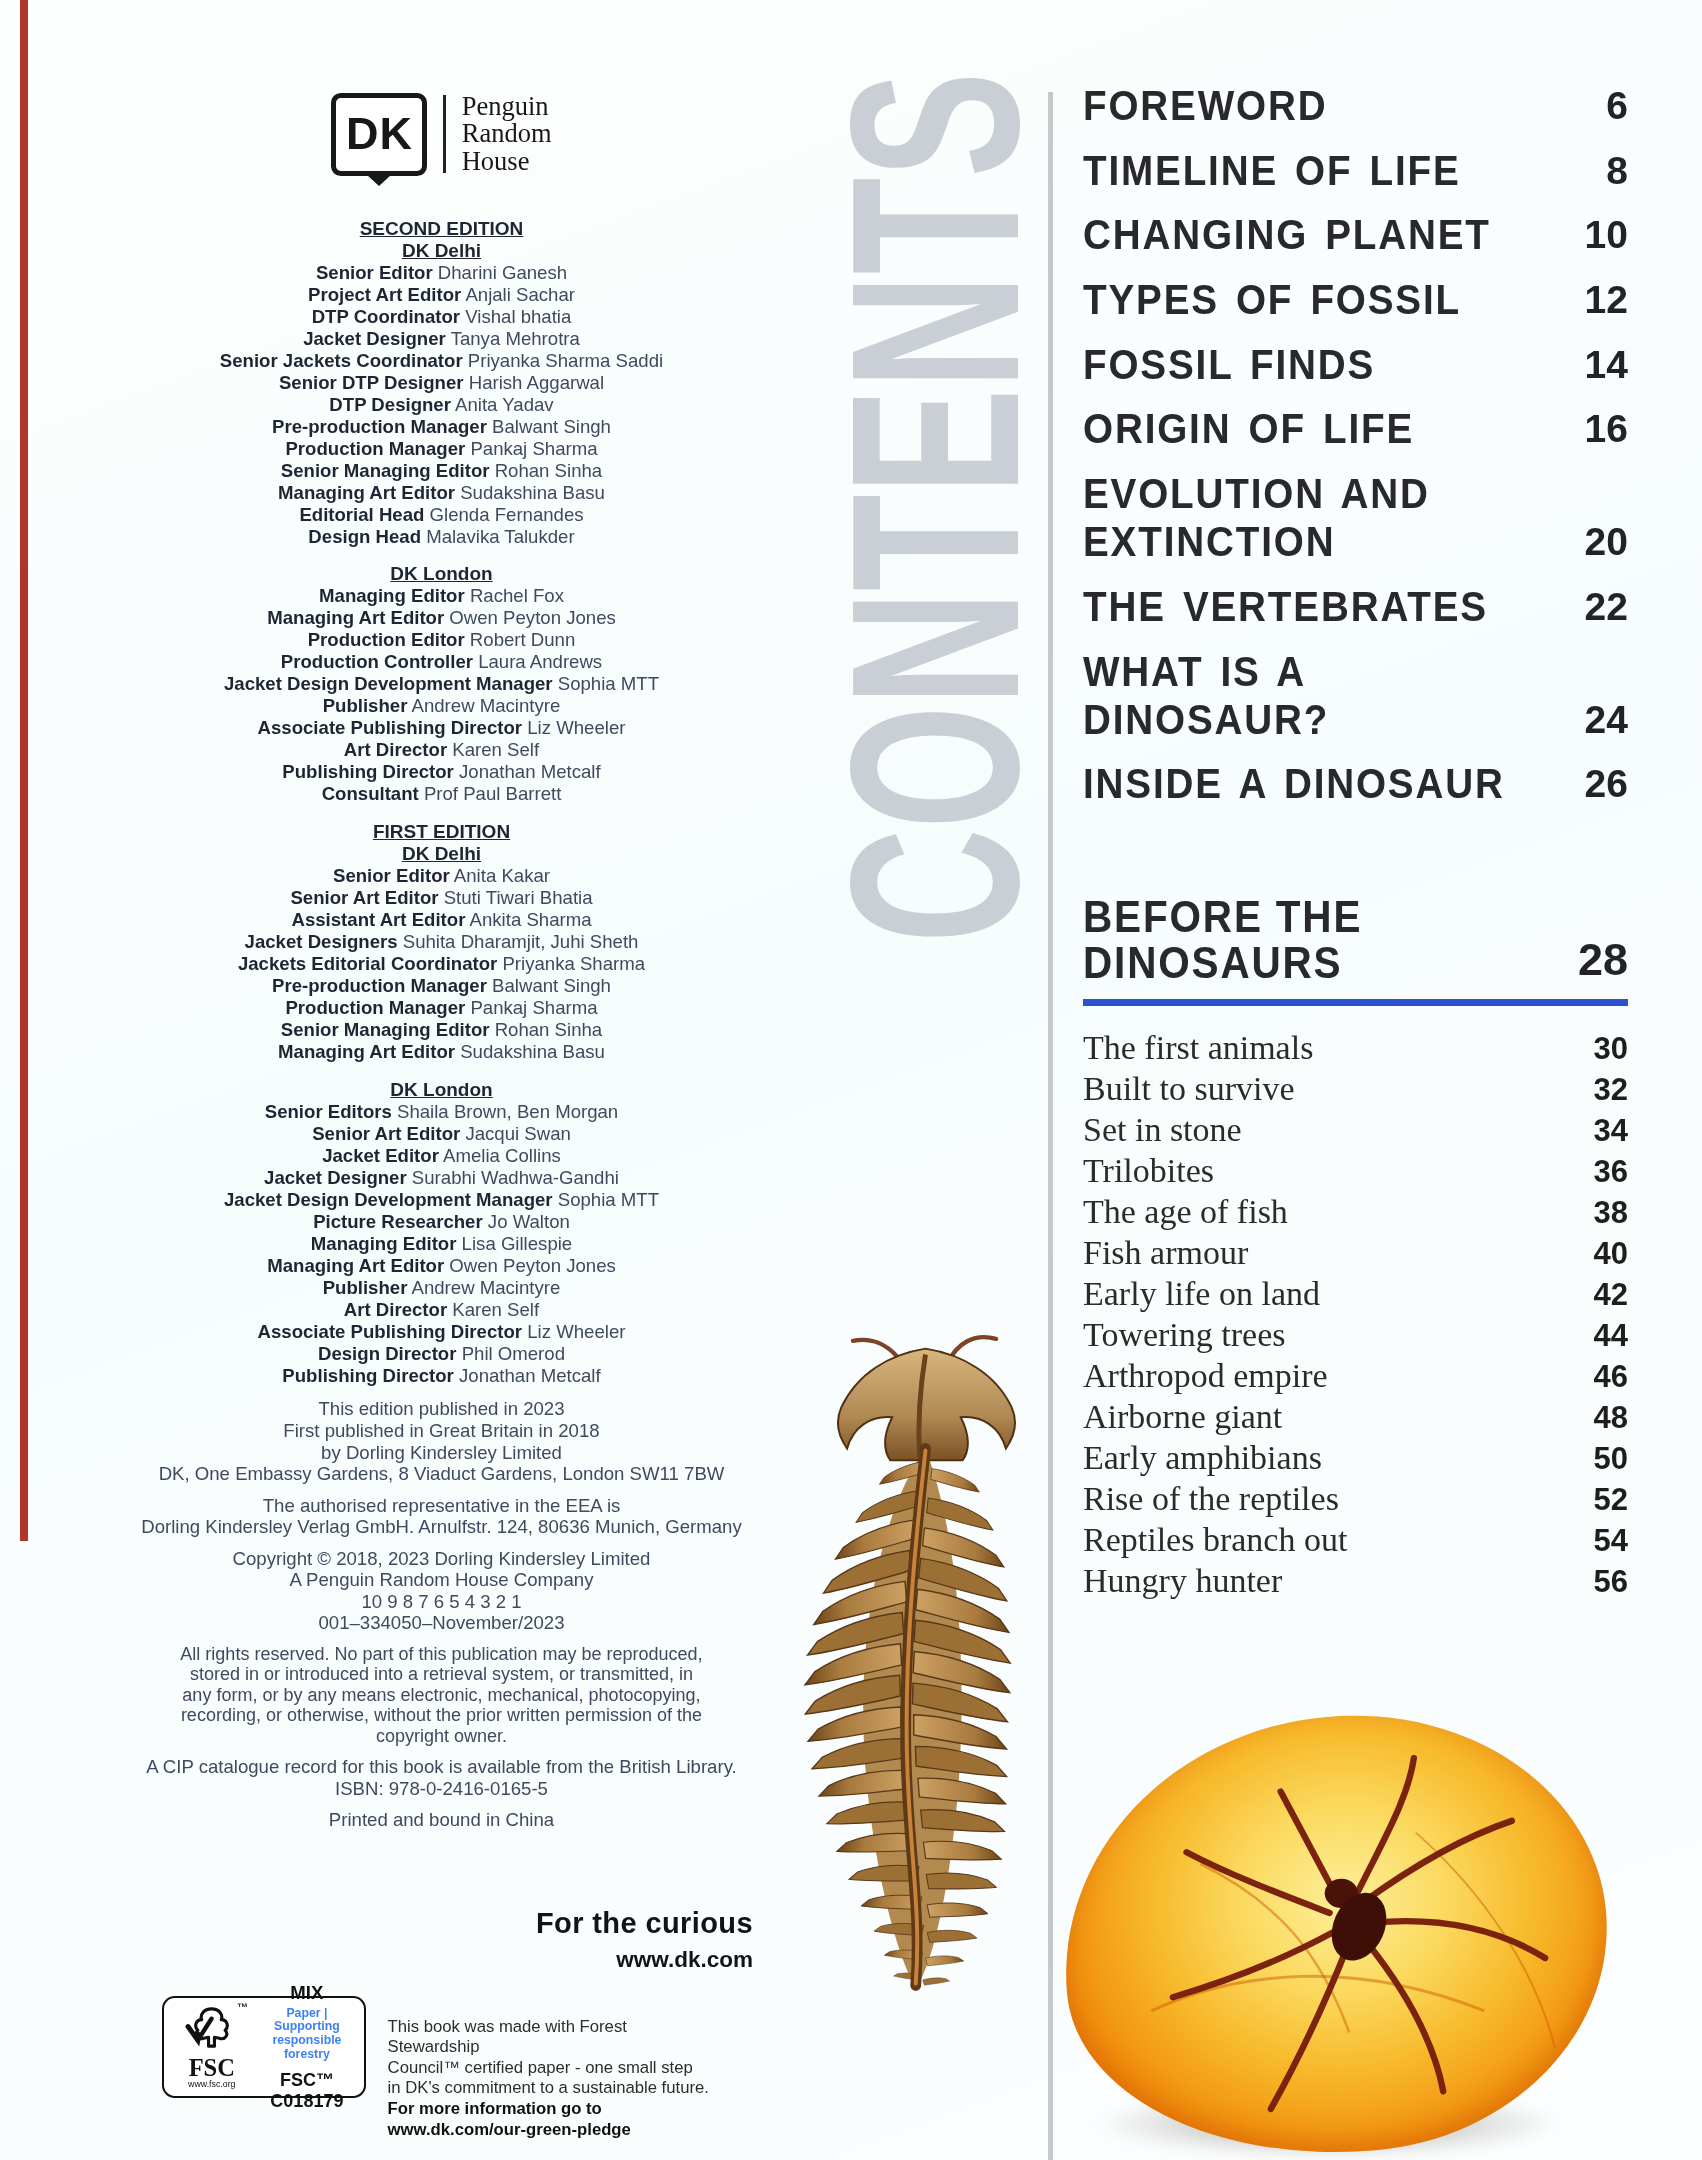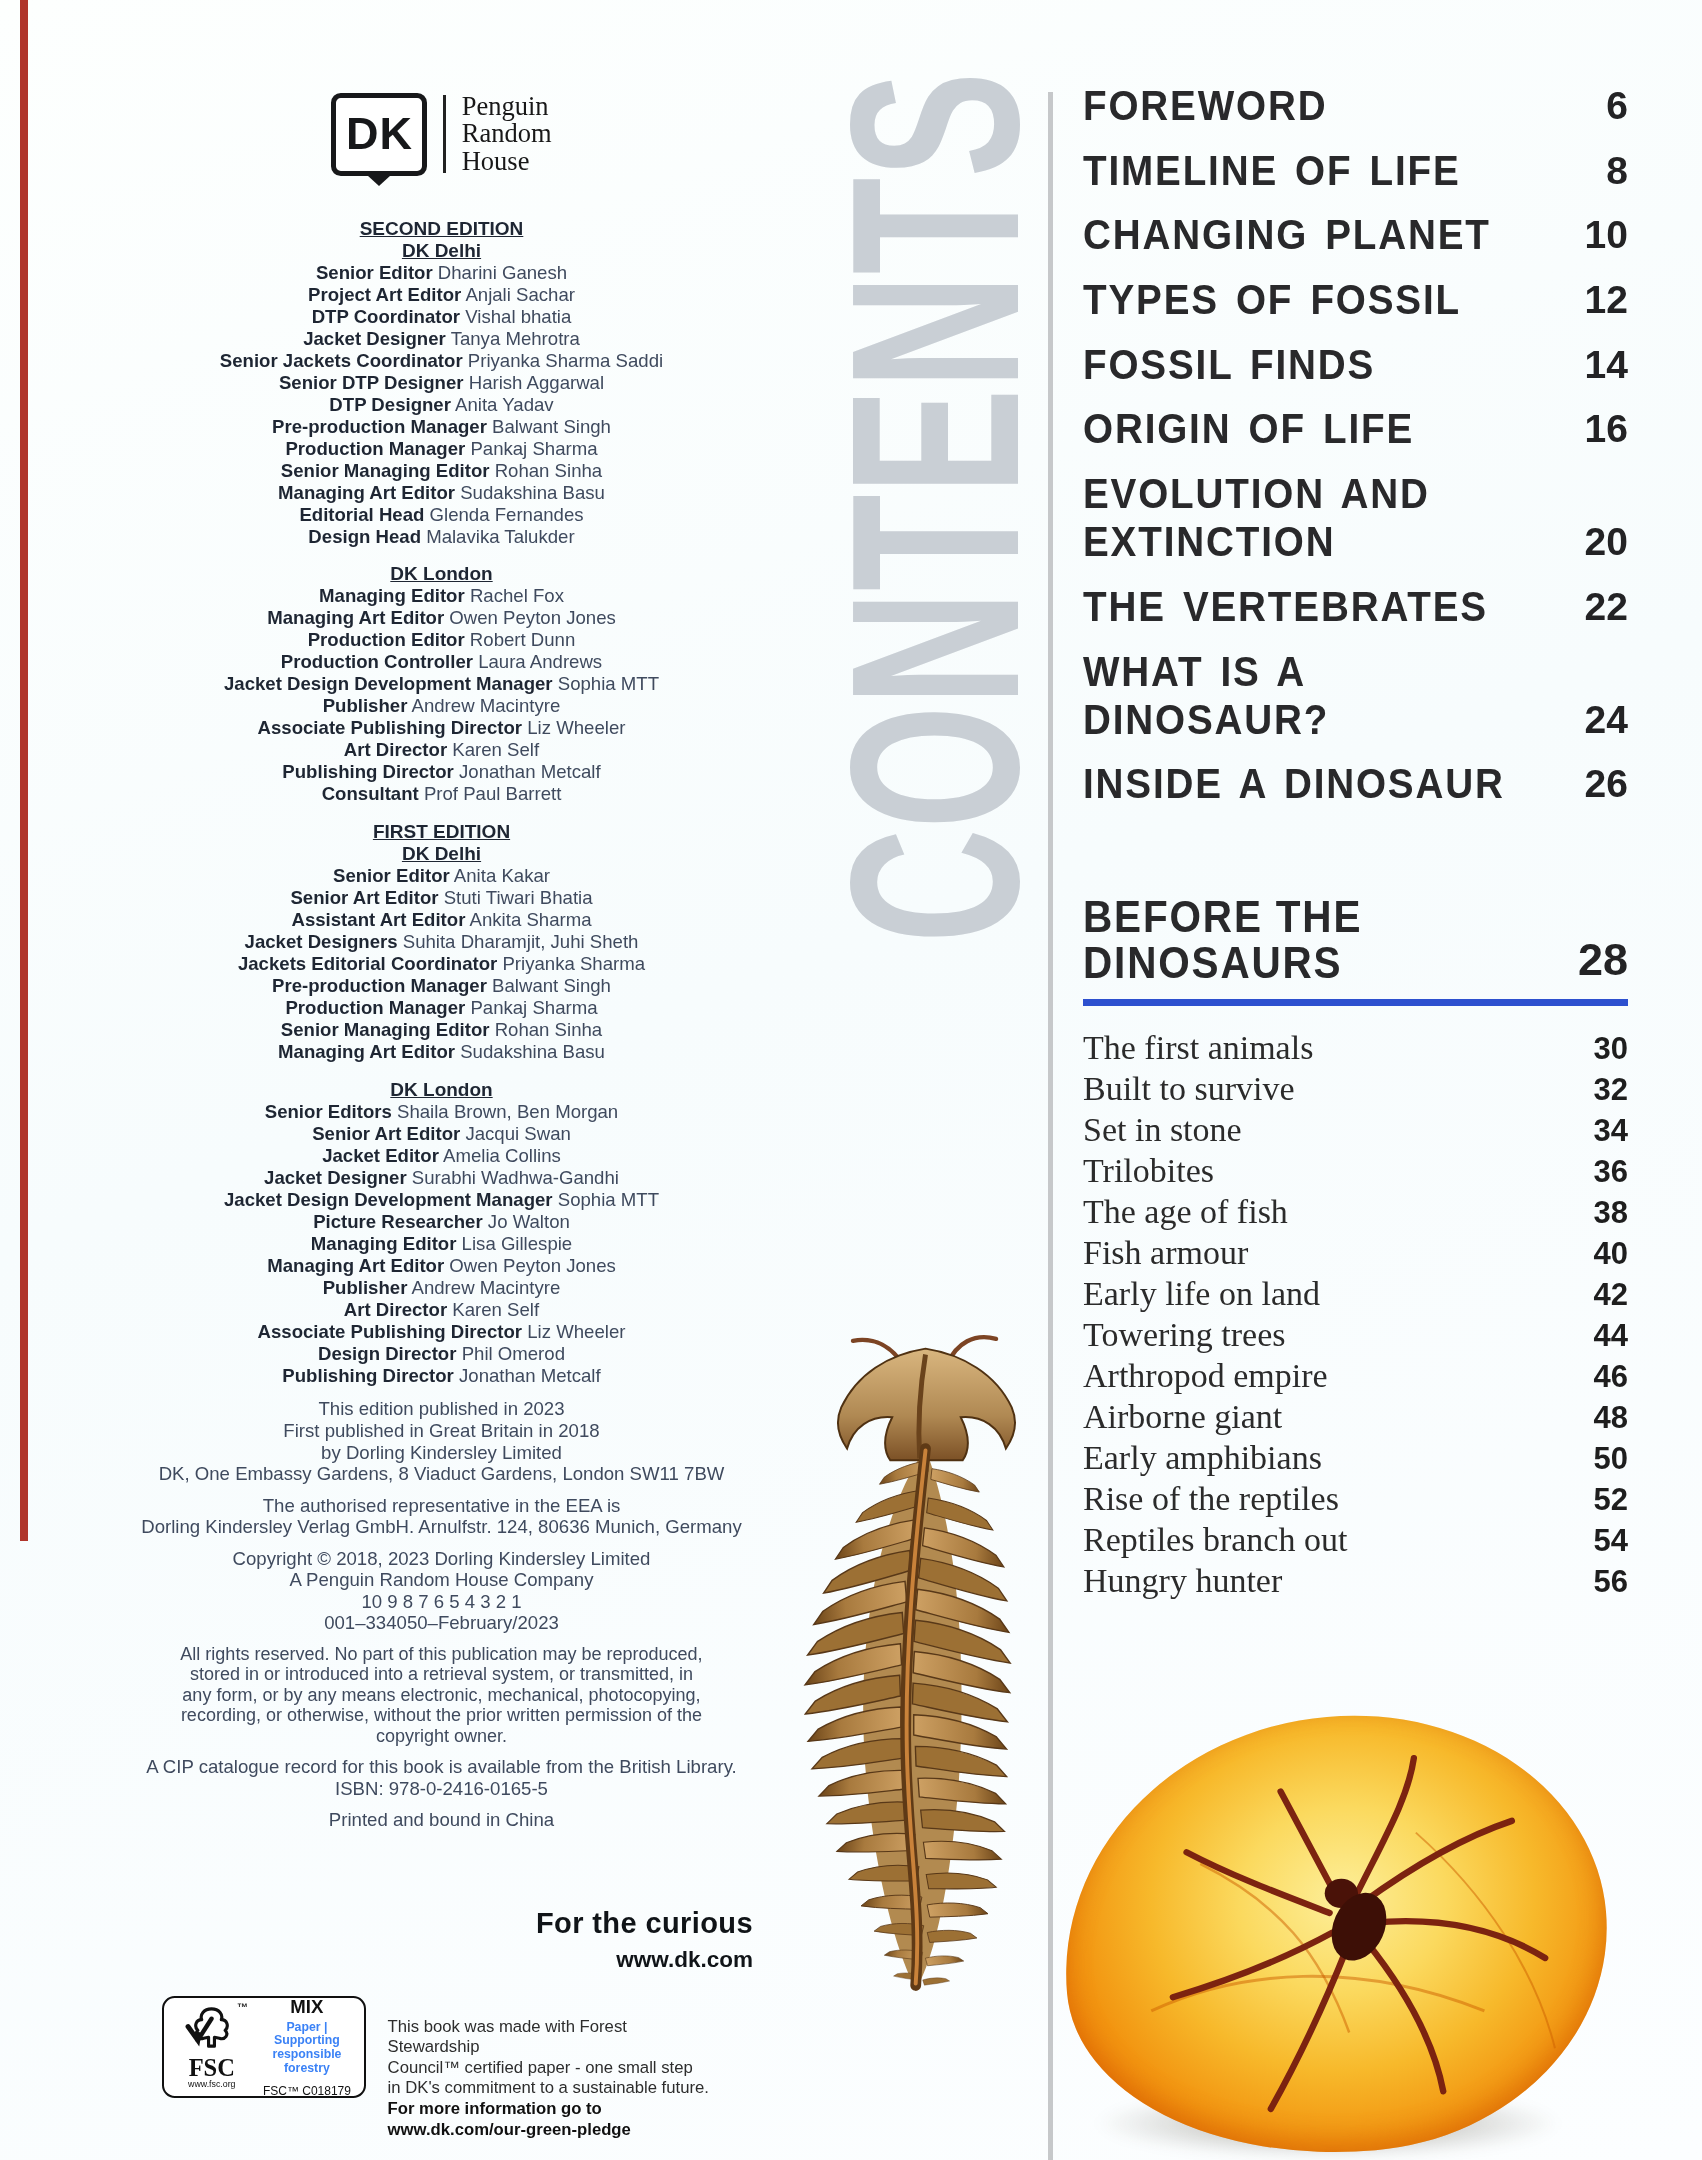--- a/index.html
+++ b/index.html
@@ -37,21 +37,21 @@
   .fsc-row{position:absolute;left:162px;top:1996px;display:flex;gap:21.6px;align-items:flex-start;}
   .fsc-box{width:204px;height:102px;border:2.9px solid #101010;border-radius:12.7px;background:#fff;
     display:flex;align-items:center;gap:9.8px;padding:5.9px 9.8px;box-sizing:border-box;}
   .fsc-left{width:76px;text-align:center;position:relative;}
   .fsc-tm{position:absolute;right:2px;top:-3.9px;font-size:10.8px;font-weight:700;}
   .fsc-name{font-family:"Liberation Serif",serif;font-weight:700;font-size:24.5px;line-height:23.5px;color:#111;}
   .fsc-site{font-size:8.8px;color:#111;}
   .fsc-right{flex:1;text-align:center;}
   .fsc-mix{font-size:18.6px;font-weight:700;color:#111;}
   .fsc-desc{font-size:12.3px;line-height:13.7px;font-weight:700;color:#3b82f6;white-space:pre-line;margin-top:2.9px;}
-  .fsc-cert{font-size:12px;font-weight:400;color:#111;margin-top:9px;}
+  .fsc-cert{font-size:18px;font-weight:700;color:#111;margin-top:9px;}
   .pledge{width:328px;font-size:16.7px;line-height:20.6px;color:#2d2d2d;text-align:left;white-space:pre-line;}
   .pledge-bold{font-weight:700;color:#101010;white-space:pre-line;}
   
   .contents-word{position:absolute;left:275px;top:375px;width:1321px;height:265px;line-height:265px;
     text-align:center;transform:rotate(-90deg) scale(.66,1);
     font-weight:700;font-size:240px;color:#c9cfd5;white-space:nowrap;}
   
   .divider-line{position:absolute;left:1048px;top:92px;width:4.9px;height:2068px;background:#c6c8ca;}
   
   .toc-col{position:absolute;left:1083px;top:82px;width:545px;}
@@ -354,21 +354,21 @@
 
       <div class="lg-line t-l">
         <span>A Penguin Random House Company</span>
       </div>
 
       <div class="lg-line t-l">
         <span>10 9 8 7 6 5 4 3 2 1</span>
       </div>
 
       <div class="lg-line t-l">
-        <span>001–334050–February/2023</span>
+        <span>001–334050–November/2023</span>
       </div>
 
       <div class="lg-line t-g">
         <span></span>
       </div>
 
       <div class="lg-line t-w">
         <span>All rights reserved. No part of this publication may be reproduced, stored in or introduced into a retrieval system, or transmitted, in any form, or by any means electronic, mechanical, photocopying, recording, or otherwise, without the prior written permission of the copyright owner.</span>
       </div>
 

